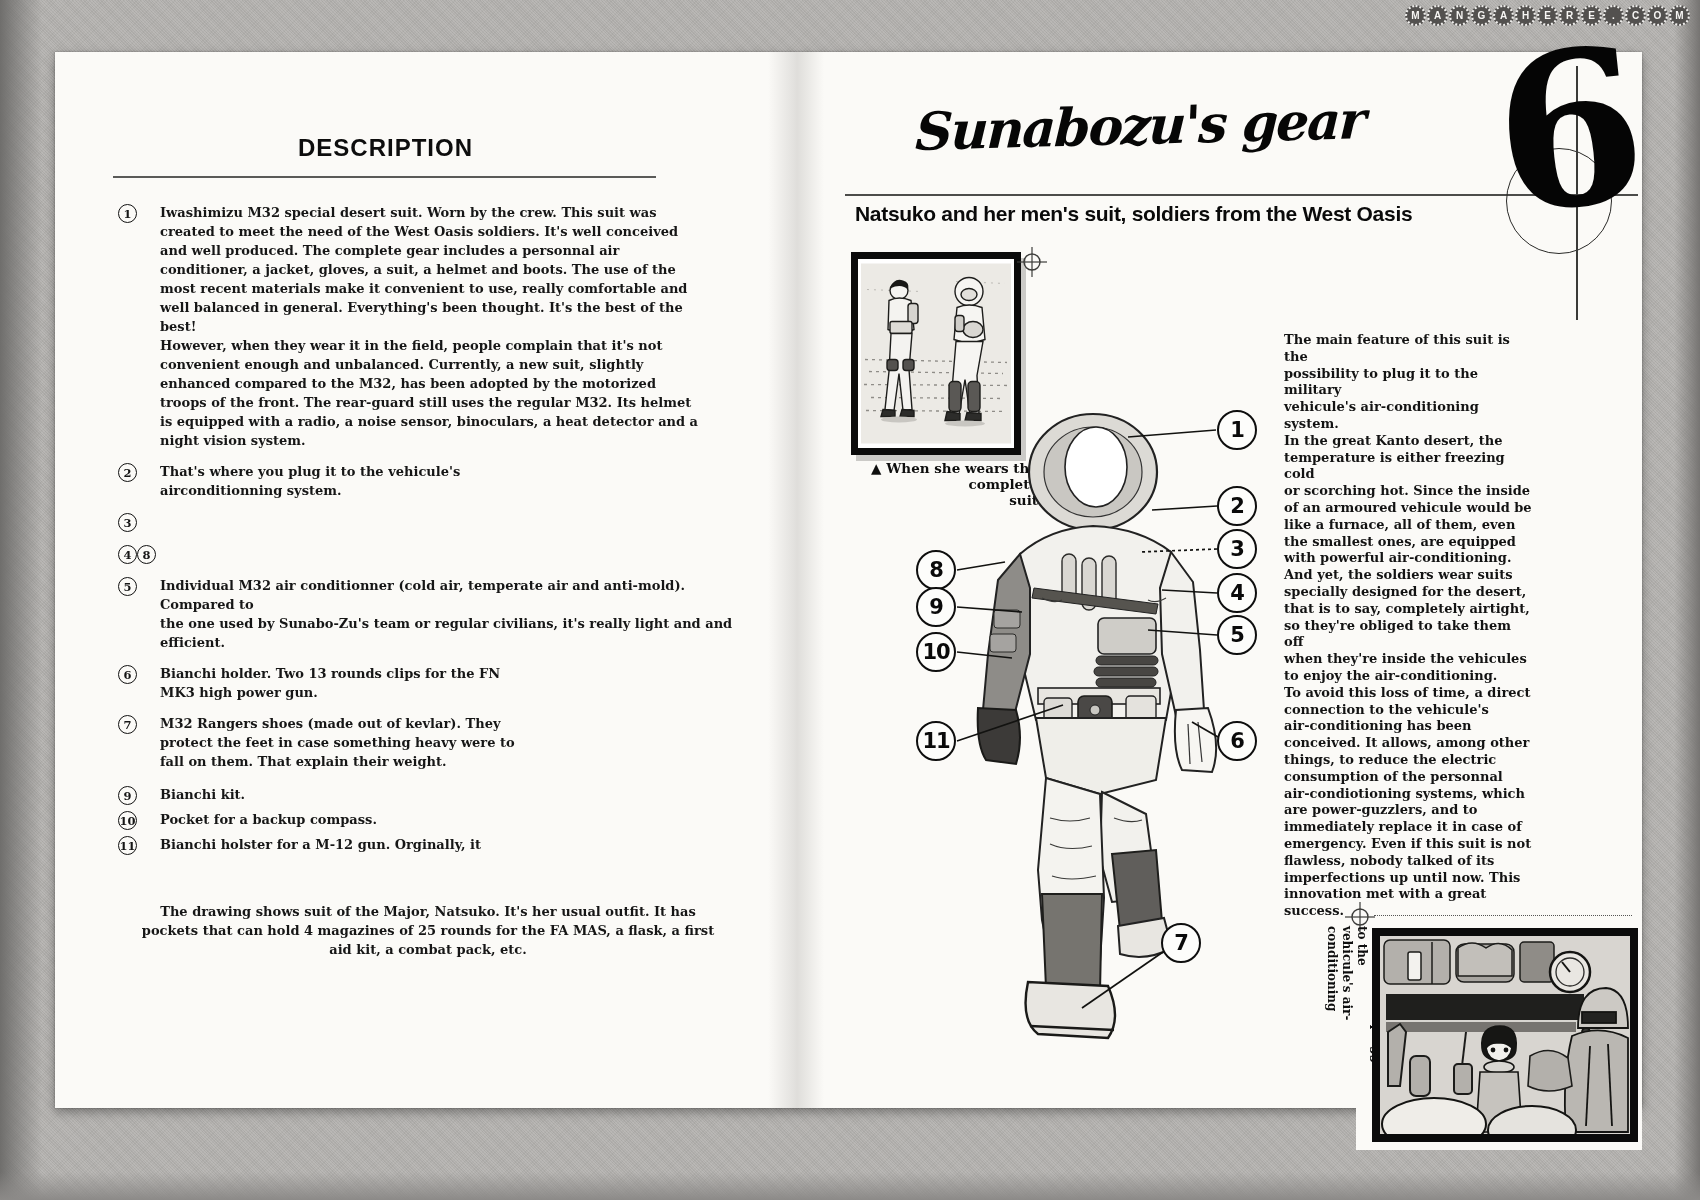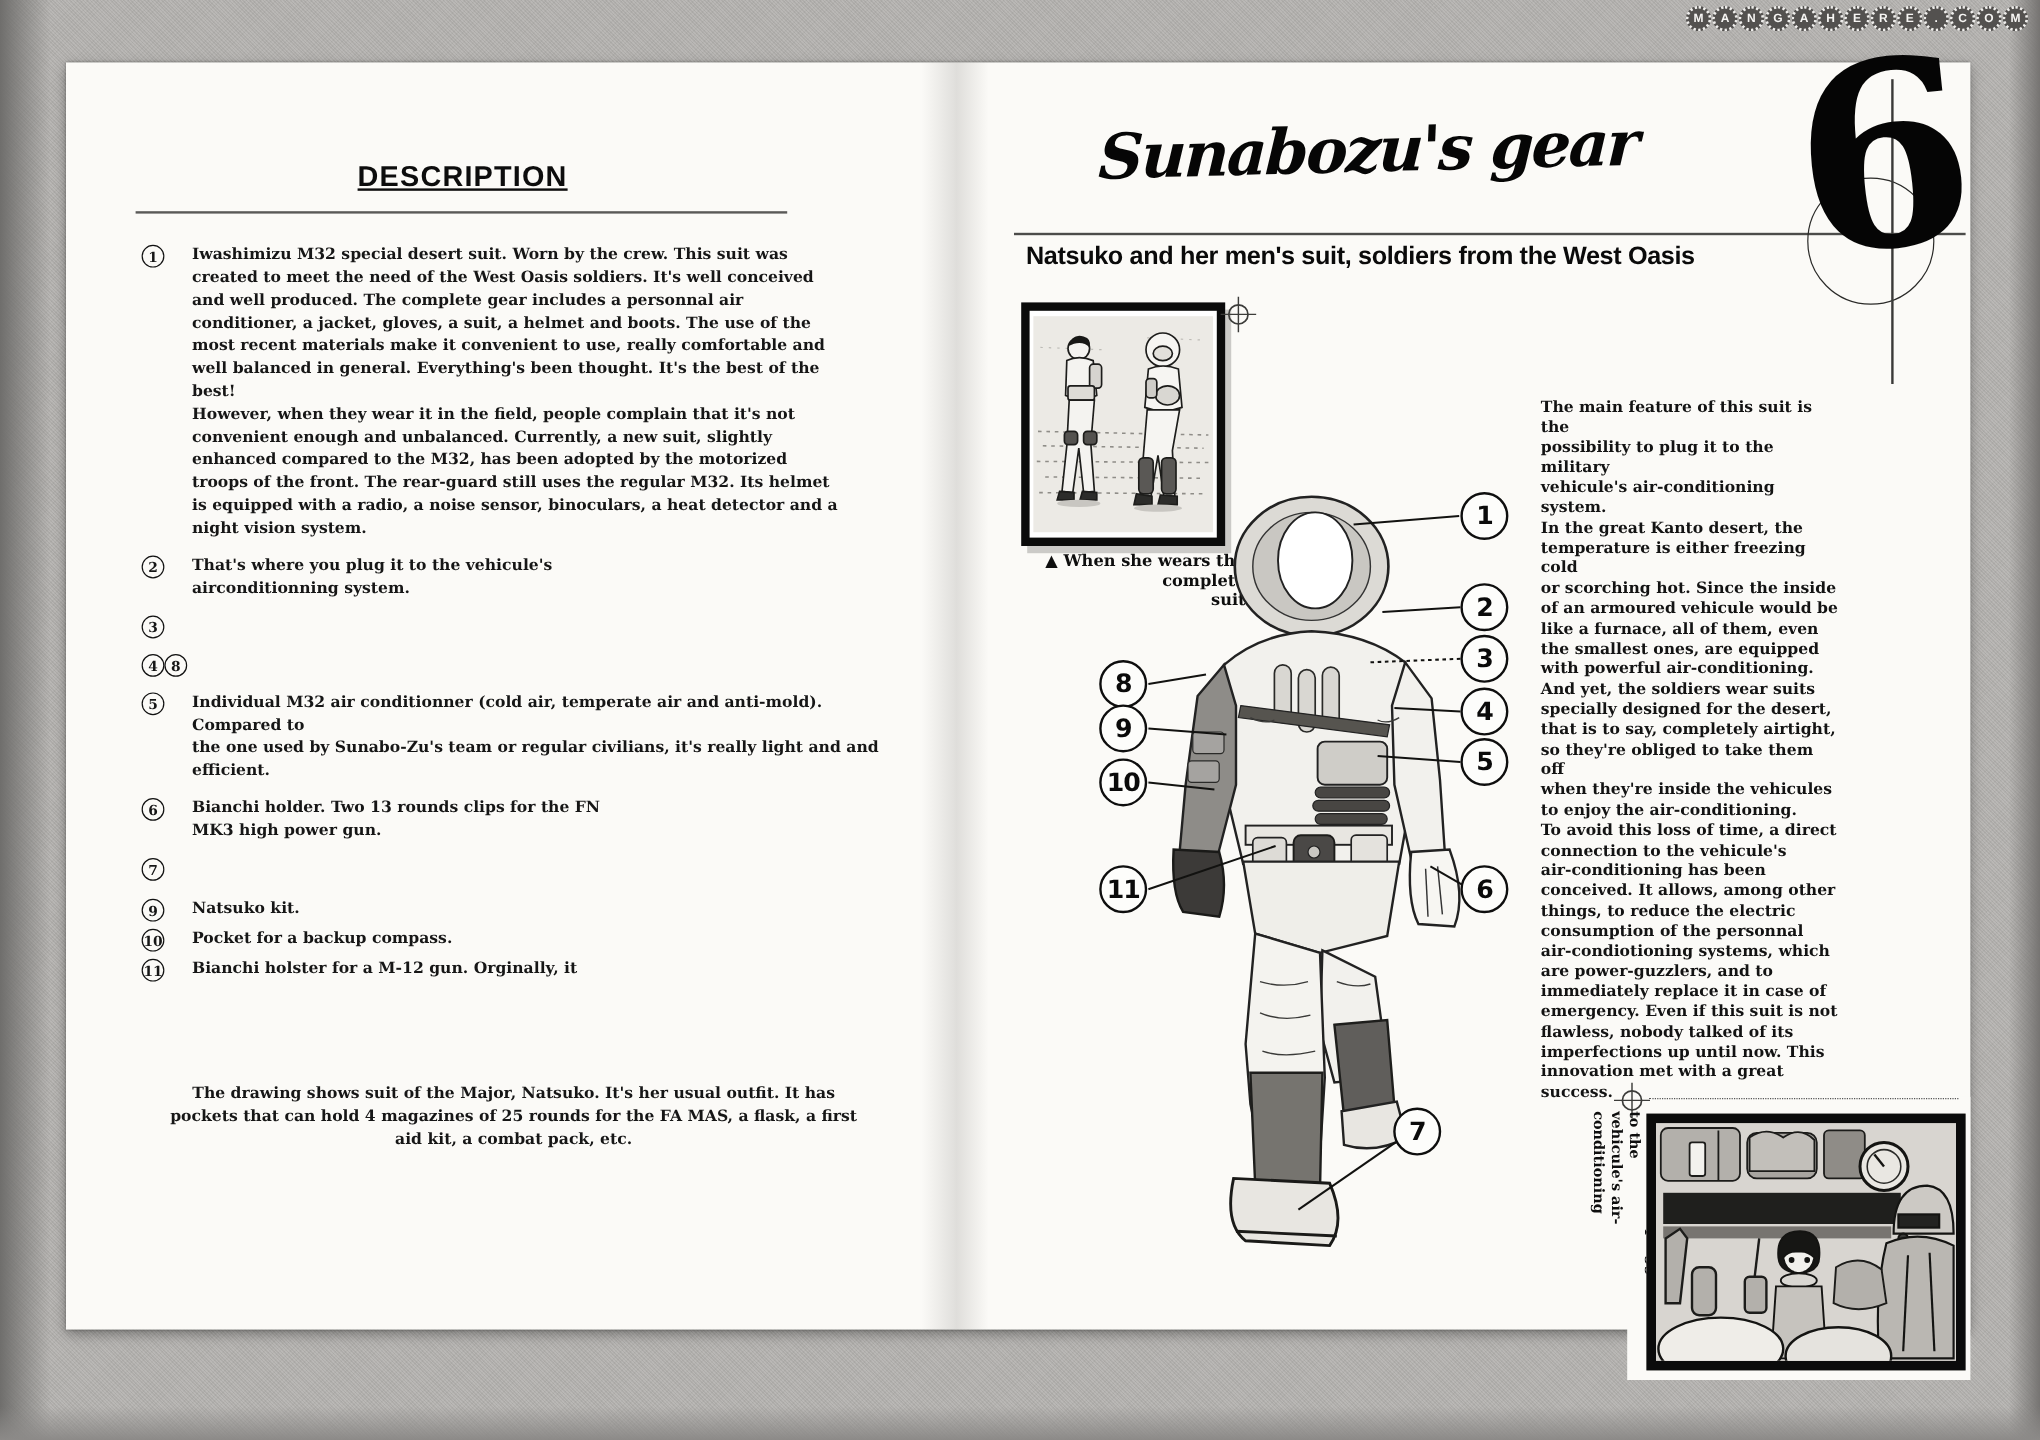--- a/index.html
+++ b/index.html
@@ -30,21 +30,21 @@
   .wm { position:absolute; top:5px; right:10px; display:flex; gap:1px; }
   .wm-badge {
     width:21px; height:21px; border-radius:50%; background:#53514f;
     border:2px dotted #efeeec; box-sizing:border-box;
     display:flex; align-items:center; justify-content:center;
     font:bold 10px "Liberation Sans", sans-serif; color:#f7f6f4;
   }
 
   
   .desc-heading { position:absolute; left:113px; top:134px; width:545px; text-align:center;
-    font:bold 24px "Liberation Sans", sans-serif; letter-spacing:1px; color:#0d0d0d;text-decoration:underline; }
+    font:bold 24px "Liberation Sans", sans-serif; letter-spacing:1px; color:#0d0d0d; }
   .desc-rule { position:absolute; left:113px; top:176px; width:543px; height:2px; background:#5a5a58; }
   .desc-list { position:absolute; left:118px; top:203px; width:640px;
     font:bold 13px/19px "DejaVu Serif", serif; }
   .item { display:flex; gap:11px; margin-bottom:12px; }
   .item.tight { margin-bottom:5px; }
   .item.gap-top { margin-top:14px; }
   .nums { flex:0 0 auto; display:flex; padding-top:1px; }
   .num-circle { display:inline-flex; width:19px; height:19px; box-sizing:border-box;
     border:1.6px solid #111; border-radius:50%; align-items:center; justify-content:center;
     font:bold 11.5px "DejaVu Serif", serif; background:#fbfaf7; }
@@ -176,26 +176,29 @@
       <span class="nums">
           <span class="num-circle">6</span>
         </span>
       <span class="item-text">Bianchi holder. Two 13 rounds clips for the FN
 MK3 high power gun.</span>
     </div>
     <div class="item">
       <span class="nums">
           <span class="num-circle">7</span>
         </span>
+      <span class="item-text">M32 Rangers shoes (made out of kevlar). They
+protect the feet in case something heavy were to
+fall on them. That explain their weight.</span>
     </div>
     <div class="item tight gap-top">
       <span class="nums">
           <span class="num-circle">9</span>
         </span>
-      <span class="item-text">Natsuko kit.</span>
+      <span class="item-text">Bianchi kit.</span>
     </div>
     <div class="item tight">
       <span class="nums">
           <span class="num-circle">10</span>
         </span>
       <span class="item-text">Pocket for a backup compass.</span>
     </div>
     <div class="item tight">
       <span class="nums">
           <span class="num-circle">11</span>

